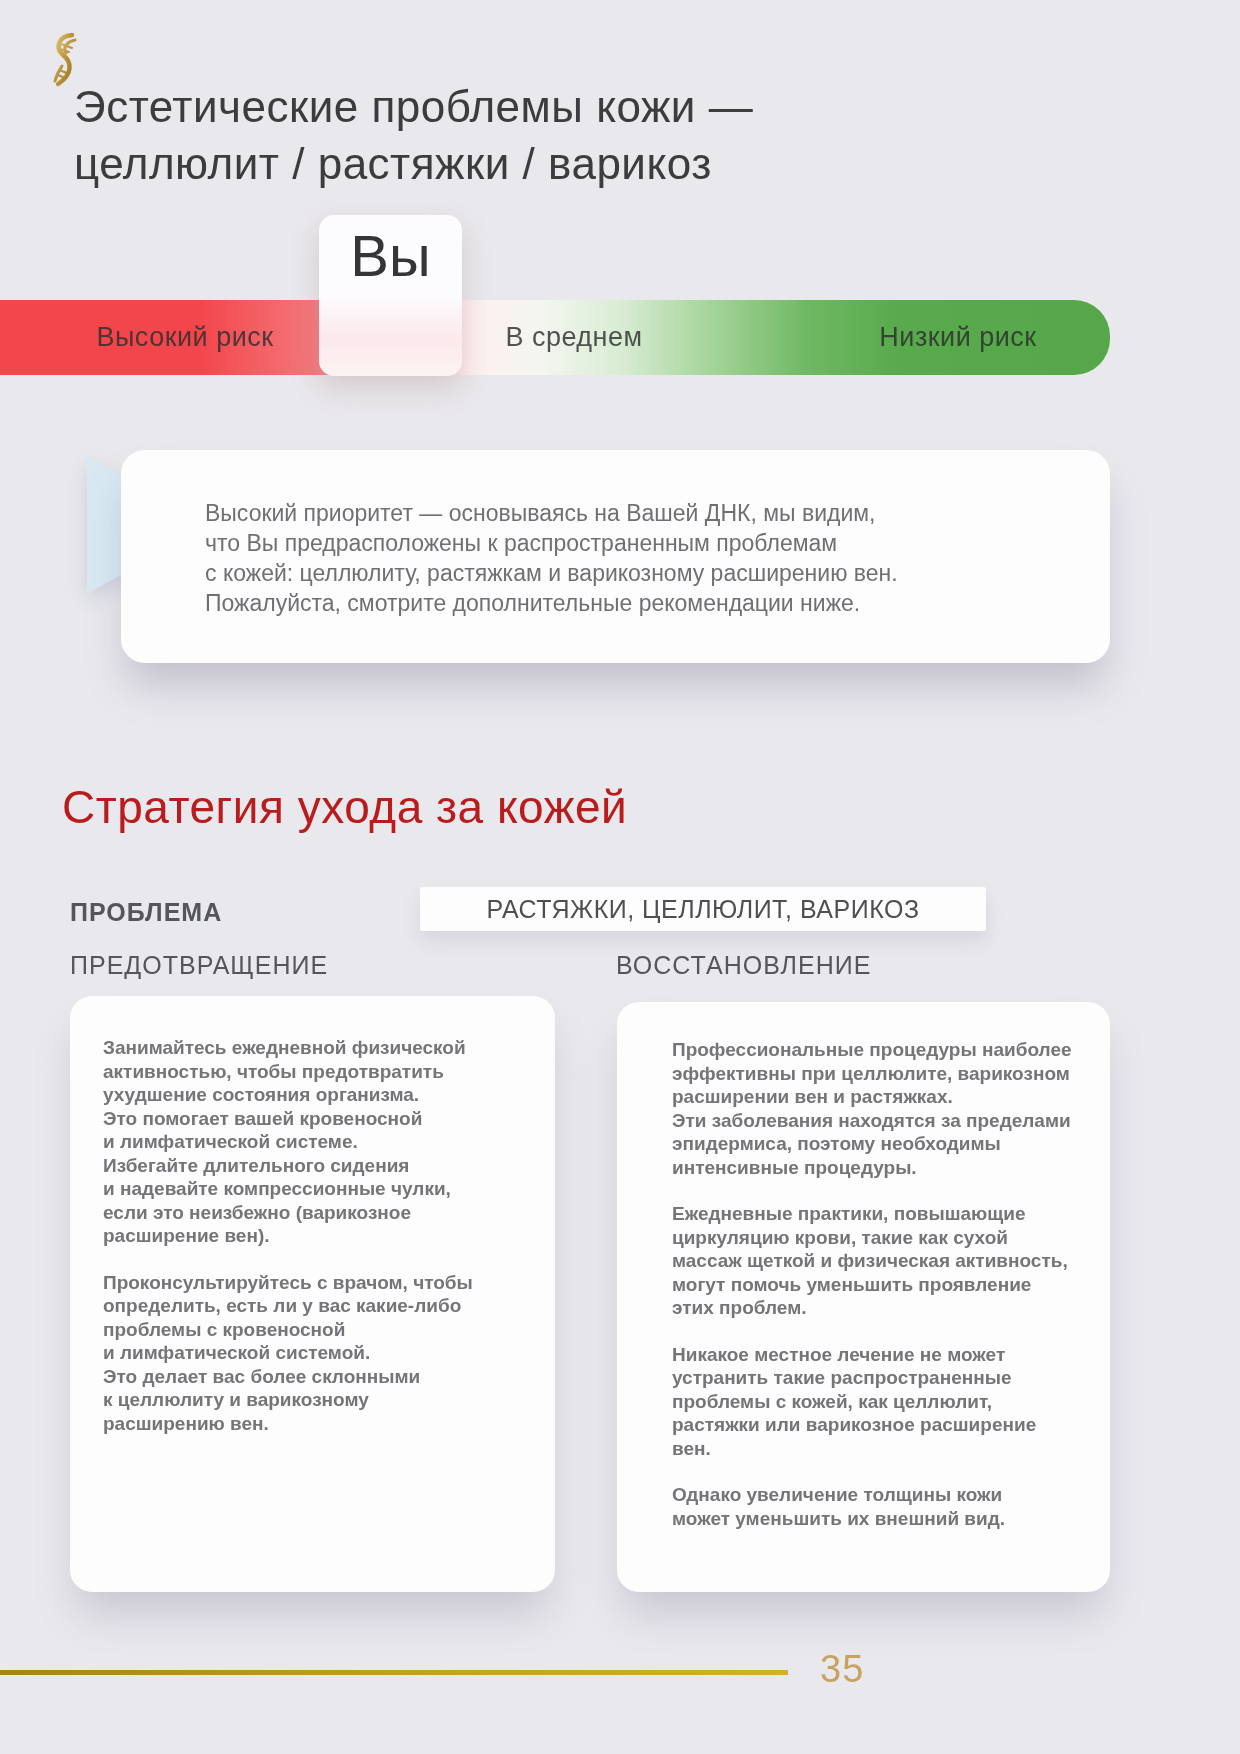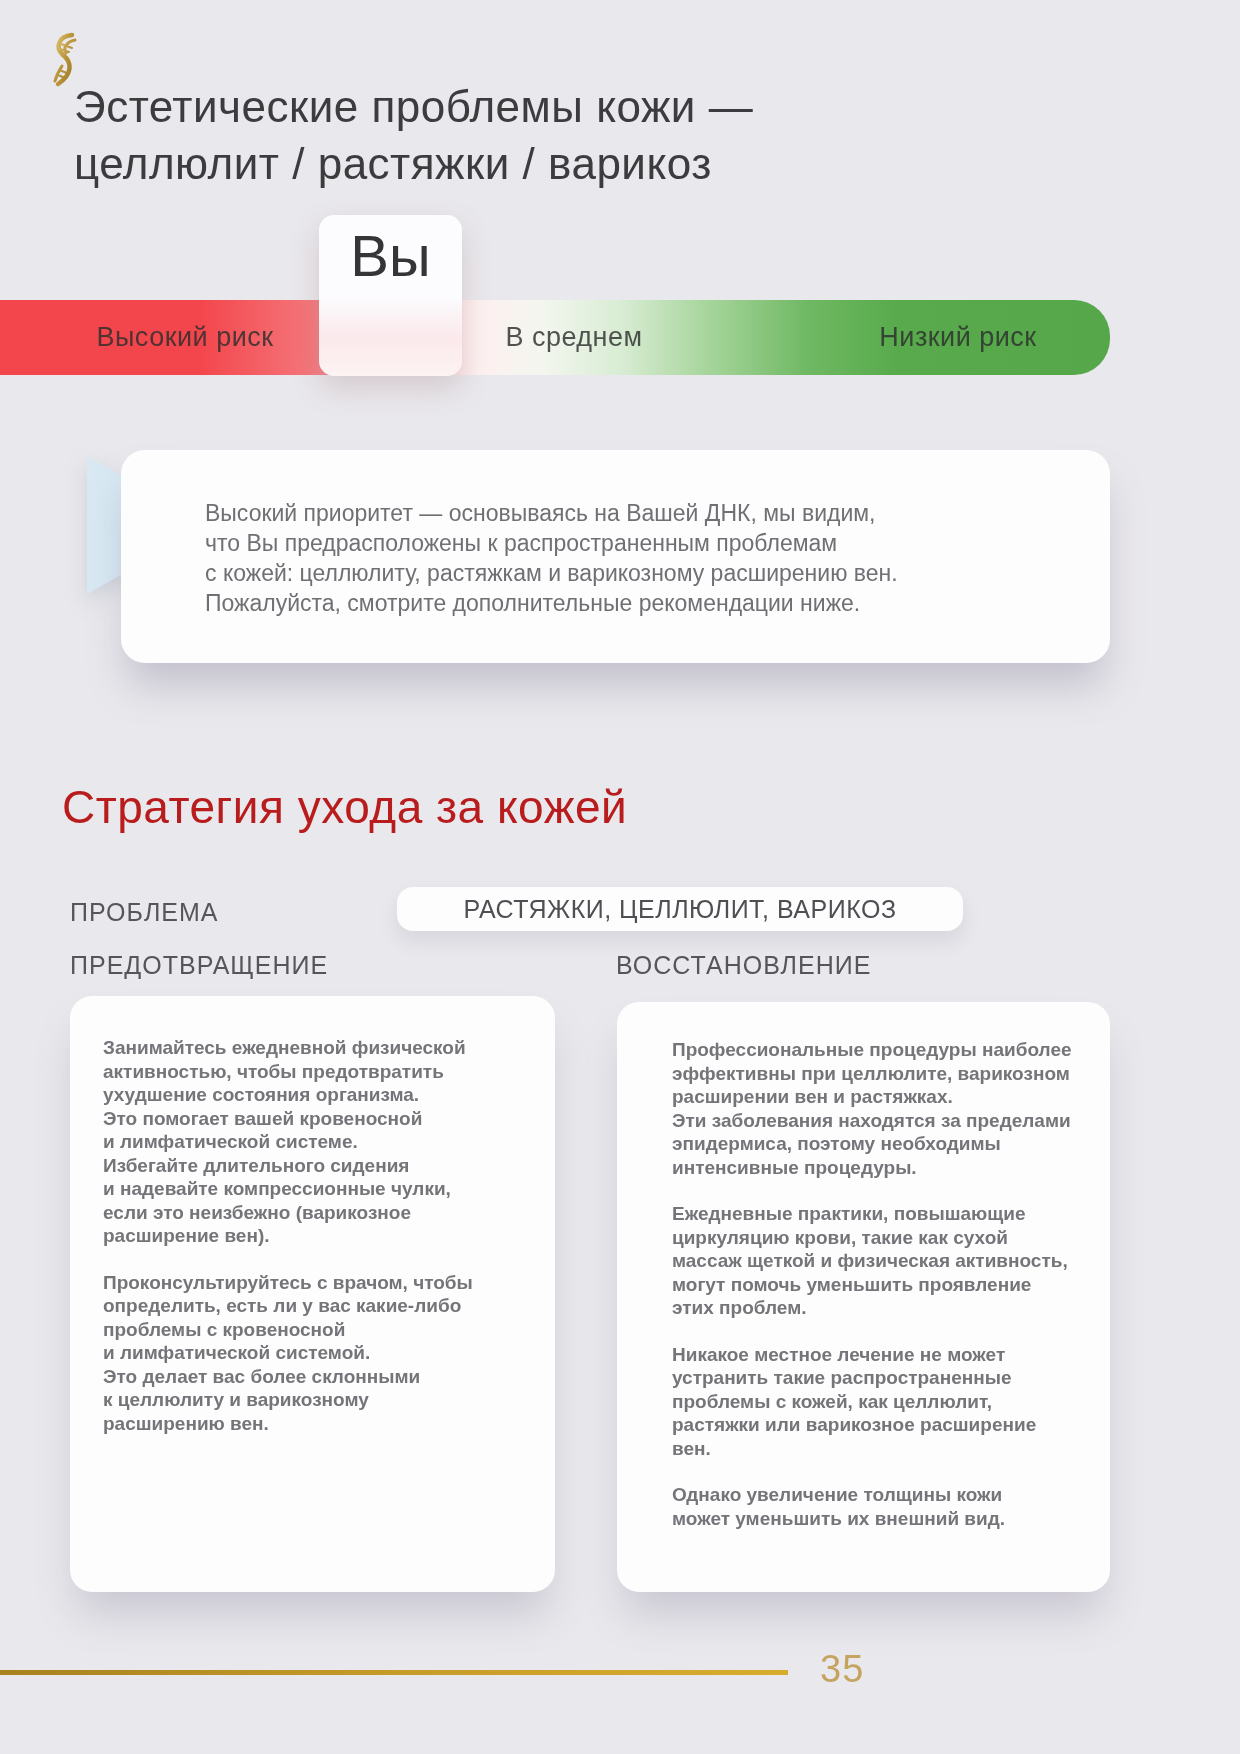--- a/index.html
+++ b/index.html
@@ -76,26 +76,26 @@
 
   
   .strategy-heading{
     position:absolute;left:62px;top:780px;
     font-size:46px;font-weight:300;color:#b91c1c;letter-spacing:.5px;
   }
   .col-label{
     position:absolute;
     font-size:25px;font-weight:300;color:#55565a;letter-spacing:1px;
   }
-  .lbl-problem{left:70px;top:898px;}
+  .lbl-problem{left:70px;top:898px;font-weight:bold;}
   .lbl-prevention{left:70px;top:951px;}
   .lbl-restoration{left:616px;top:951px;}
   .problem-pill{
-    position:absolute;left:397px;top:887px;width:566px;height:44px;
-    background:#fdfdfe;border-radius:16px;
+    position:absolute;left:420px;top:887px;width:566px;height:44px;
+    background:#fdfdfe;border-radius:2px;
     box-shadow:0 10px 18px rgba(140,135,160,.18);
     display:flex;align-items:center;justify-content:center;
     font-size:25px;font-weight:300;color:#4e4f53;letter-spacing:.5px;
   }
 
   .content-card{
     position:absolute;background:#fdfdfe;border-radius:22px;
     box-shadow:0 28px 40px -8px rgba(125,120,148,.30);
   }
   .card-prevention{left:70px;top:996px;width:485px;height:596px;}

